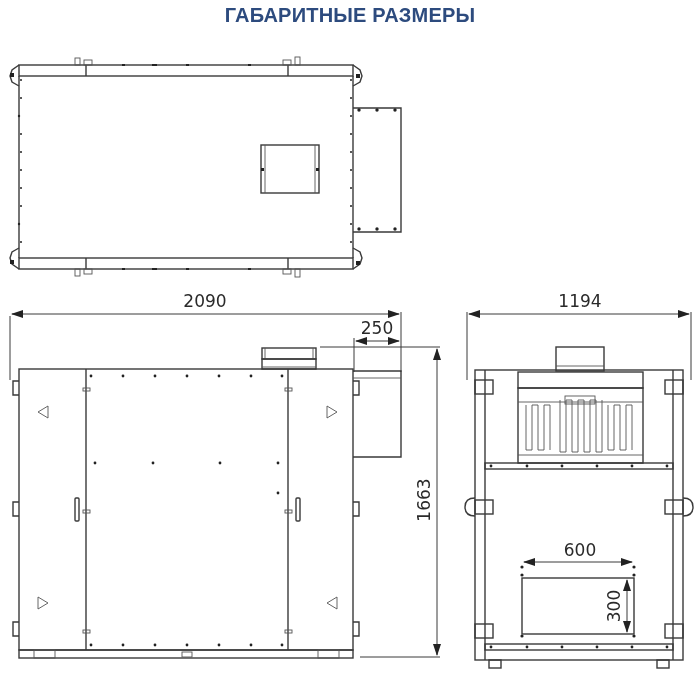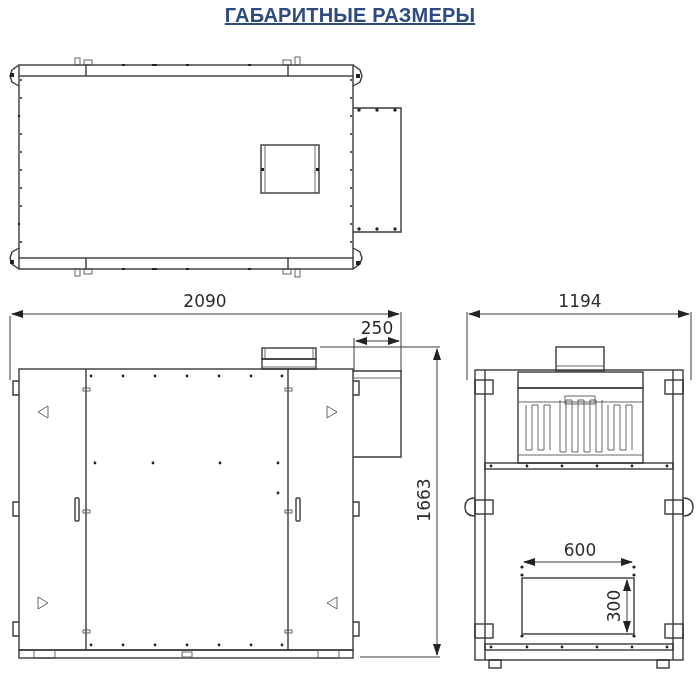--- a/index.html
+++ b/index.html
@@ -1,17 +1,17 @@
 <!DOCTYPE html>
 <html><head>
 <meta charset="utf-8">
 <style>
   html, body { margin: 0; padding: 0; background: #ffffff; }
   body { width: 700px; height: 700px; position: relative; overflow: hidden; font-family: "Liberation Sans", sans-serif; }
-  .title { position: absolute; left: 0; top: 4px; width: 700px; text-align: center; font-family: "Liberation Sans", sans-serif; font-weight: bold; font-size: 20px; color: #2d4b7e; letter-spacing: 0.2px; text-decoration: underline; }
+  .title { position: absolute; left: 0; top: 4px; width: 700px; text-align: center; font-family: "Liberation Sans", sans-serif; font-weight: bold; font-size: 20px; color: #2d4b7e; letter-spacing: 0.2px; }
   svg { position: absolute; left: 0; top: 0; }
   .dim { font-family: "DejaVu Sans", sans-serif; font-size: 17px; fill: #2a2a2a; }
   .ln { stroke: #3a3a3a; fill: none; stroke-width: 1.4; }
   .thin { stroke: #555; fill: none; stroke-width: 0.9; }
   .dimln { stroke: #3a3a3a; fill: none; stroke-width: 1; }
   .dot { fill: #222; }
 </style>
 </head>
 <body>
 

